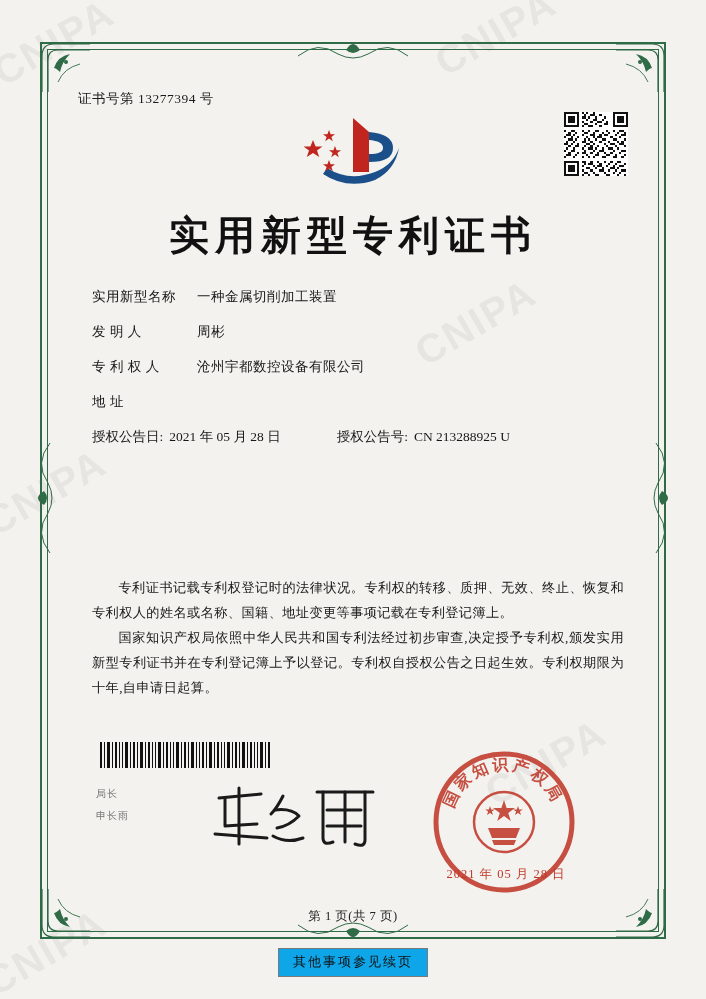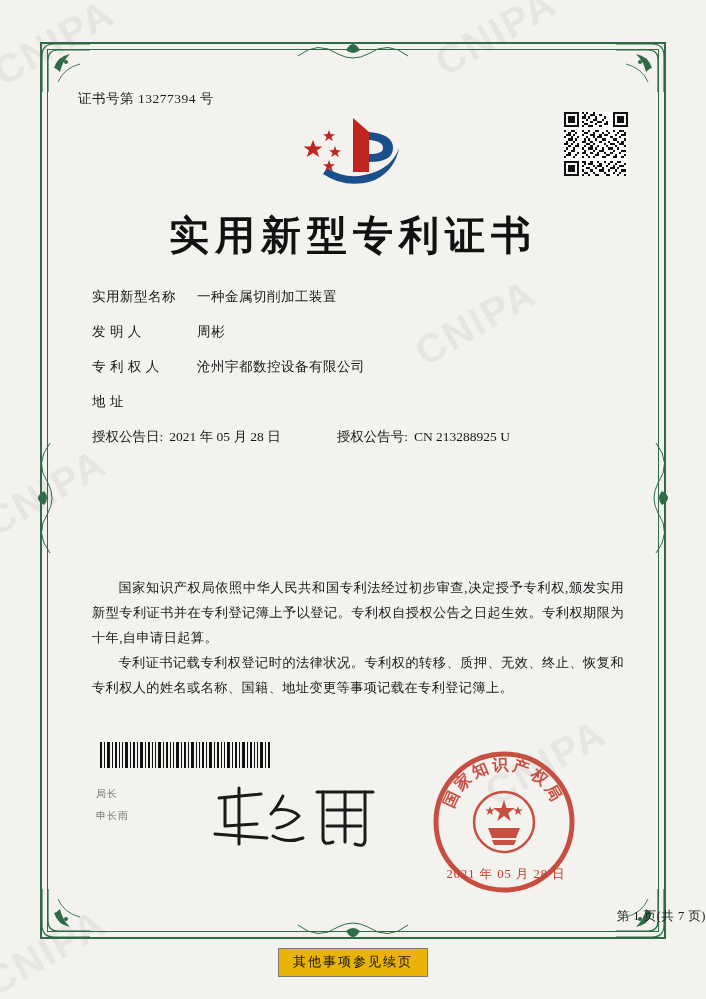--- a/index.html
+++ b/index.html
@@ -198,37 +198,37 @@
     font-size: 12.5px;
     color: #c0392b;
     letter-spacing: 1px;
     font-family: "Liberation Serif", serif;
   }
 
   .page-no {
     position: absolute;
     left: 0; right: 0;
     top: 908px;
-    text-align: right;
+    text-align: center;
     font-size: 12.5px;
     color: #222;
     letter-spacing: 0.5px;
   }
 
   .footer-note {
     position: absolute;
     left: 50%;
     transform: translateX(-50%);
     top: 948px;
     border: 1px solid #7a7a7a;
     padding: 4px 14px 5px;
     font-size: 13px;
     letter-spacing: 2px;
     color: #111;
-    background: #eab308;
+    background: #0ea5e9;
   }
 </style>
 </head>
 <body>
 
 <div id="page">
 
   <div class="wm" style="left:-12px; top:20px; font-size:40px;">CNIPA</div>
   <div class="wm" style="left:430px; top:10px; font-size:40px;">CNIPA</div>
   <div class="wm" style="left:-20px; top:470px; font-size:40px;">CNIPA</div>
@@ -547,22 +547,22 @@
     </div>
     <div class="grant-row">
       <span>授权公告日:</span>
       <span style="margin-left:6px;">2021 年 05 月 28 日</span>
       <span class="g2">授权公告号:</span>
       <span style="margin-left:6px;">CN 213288925 U</span>
     </div>
   </div>
 
   <div class="para">
+    <p>专利证书记载专利权登记时的法律状况。专利权的转移、质押、无效、终止、恢复和专利权人的姓名或名称、国籍、地址变更等事项记载在专利登记簿上。</p>
     <p>国家知识产权局依照中华人民共和国专利法经过初步审查,决定授予专利权,颁发实用新型专利证书并在专利登记簿上予以登记。专利权自授权公告之日起生效。专利权期限为十年,自申请日起算。</p>
-    <p>专利证书记载专利权登记时的法律状况。专利权的转移、质押、无效、终止、恢复和专利权人的姓名或名称、国籍、地址变更等事项记载在专利登记簿上。</p>
   </div>
 
   <div class="barcode">
     <svg width="172" height="26" viewBox="0 0 172 26" shape-rendering="crispEdges">
       <rect width="172" height="26" fill="#f3f2ee"></rect>
       <g fill="#111">
         <rect x="0" y="0" width="2" height="26"></rect>
           <rect x="4" y="0" width="1" height="26"></rect>
         <rect x="7" y="0" width="3" height="26"></rect>
           <rect x="12" y="0" width="1" height="26"></rect>

